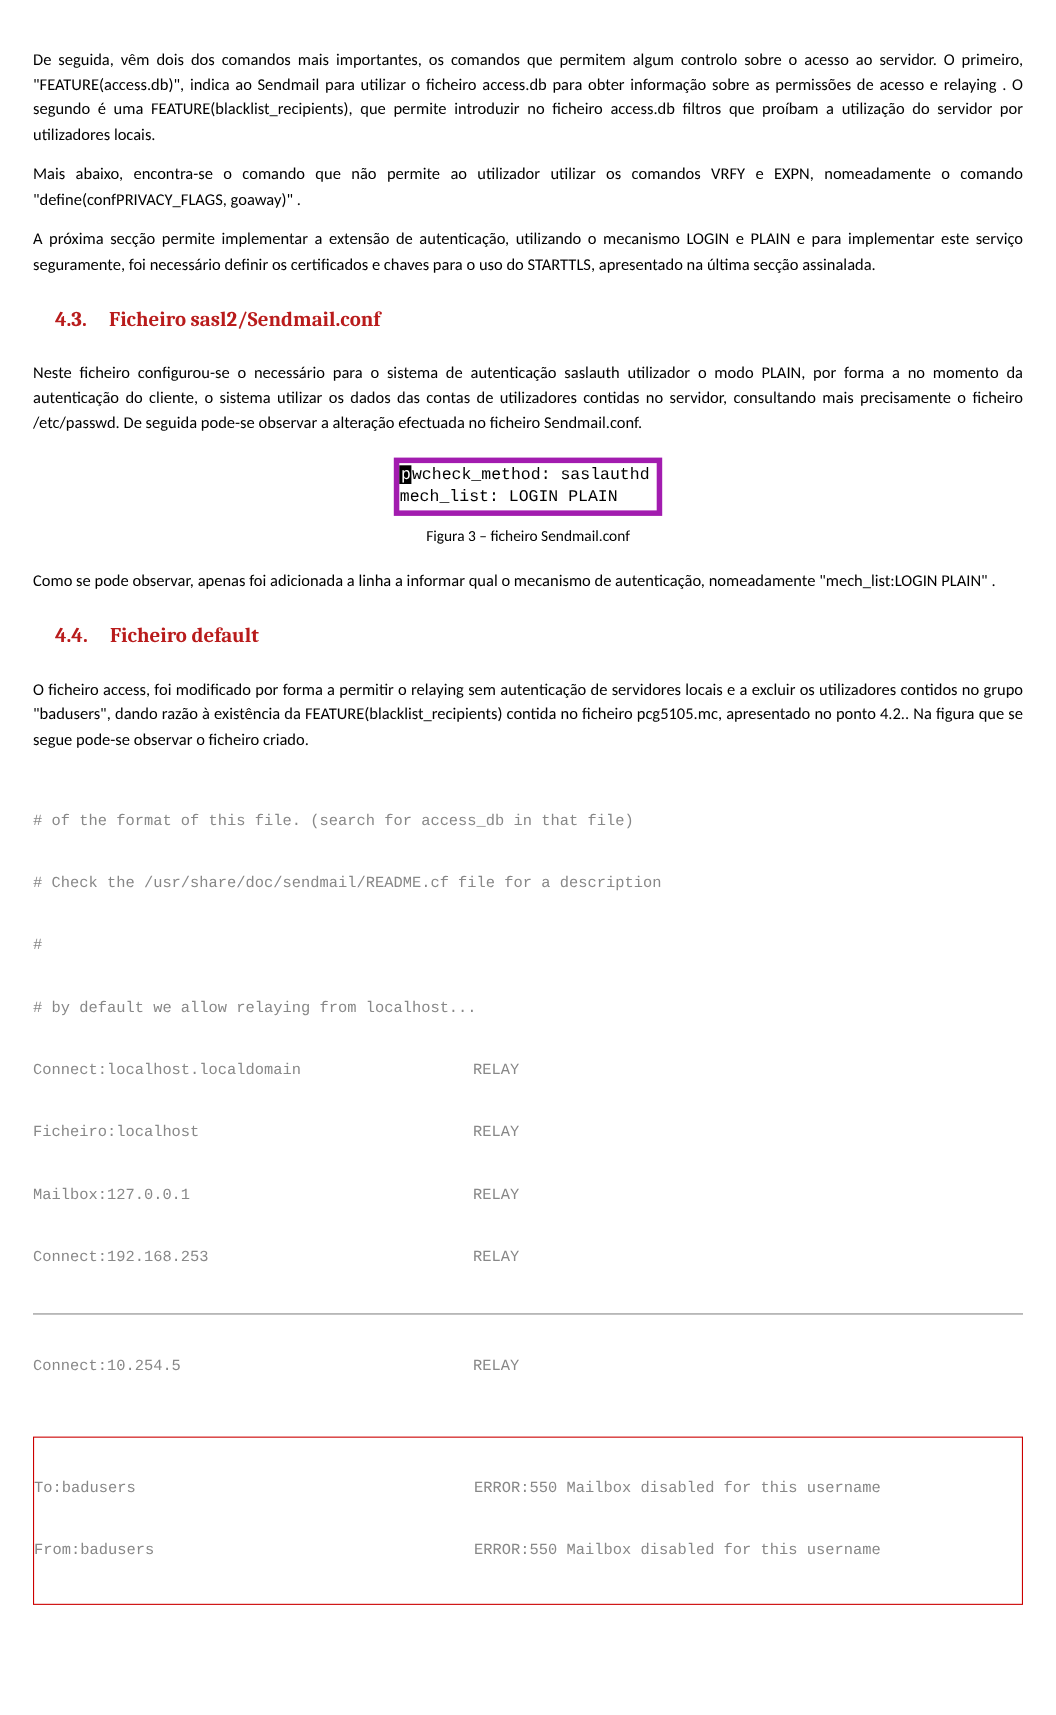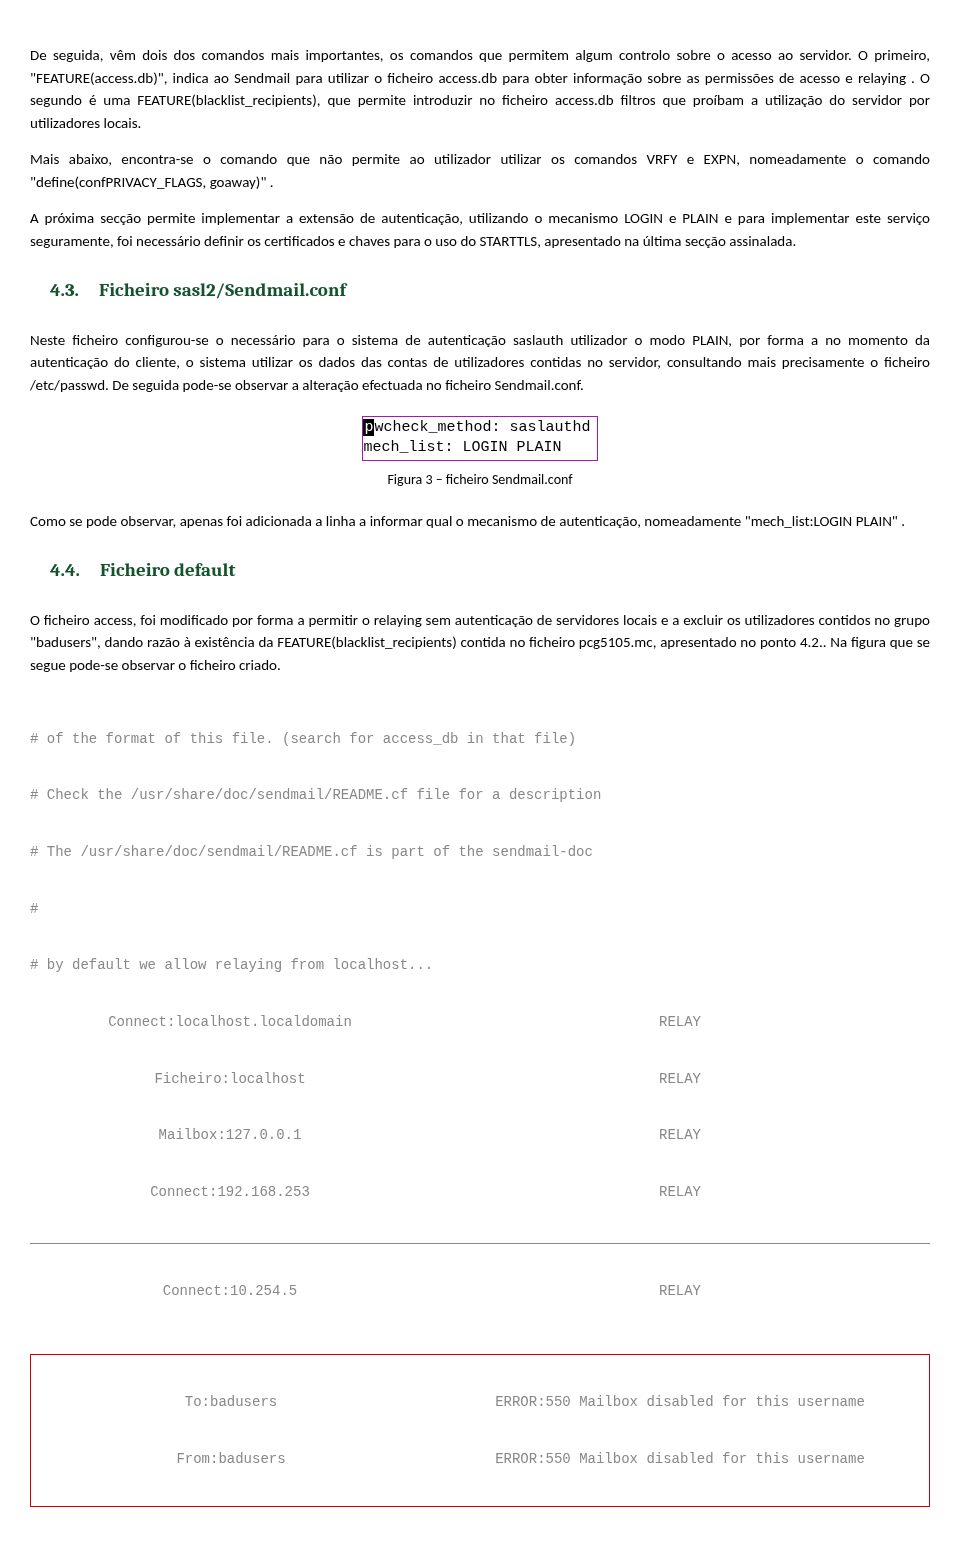--- a/index.html
+++ b/index.html
@@ -10,21 +10,21 @@
       color: #000;
       line-height: 1.5;
       font-size: 15px;
       background: #fff;
     }
     p {
       text-align: justify;
       margin: 14px 0;
     }
     .heading {
-      color: #14532d;
+      color: #b91c1c;
       font-family: Cambria, Georgia, serif;
       font-size: 19px;
       margin-top: 24px;
       margin-bottom: 24px;
     }
     .heading .num {
       font-weight: bold;
       margin-left: 20px;
     }
     .heading .title {
@@ -35,21 +35,21 @@
       text-align: center;
       margin: 20px 0 8px;
     }
     .figure-caption {
       text-align: center;
       font-size: 14px;
       margin: 6px 0 20px;
     }
     .code-img {
       display: inline-block;
-      border: 1px solid #a21caf;
+      border: 5px solid #a21caf;
       font-family: "Courier New", monospace;
       font-size: 15px;
       text-align: left;
       background: #fff;
       line-height: 1.35;
       padding: 1px 6px 1px 0;
     }
     .code-img .cursor {
       background: #000;
       color: #fff;
@@ -68,21 +68,20 @@
       border-top: 1px solid #888;
       margin-top: 3px;
     }
     .readme-block .red-box {
       border: 1px solid #c00;
       display: block;
       margin-top: 16px;
     }
     .relay-row {
       display: flex;
-      text-align: center;
     }
     .relay-row .c1 { width: 400px; }
     .relay-row .c2 { flex: 1; }
   </style>
 </head>
 <body>
 
 <p>De seguida, vêm dois dos comandos mais importantes, os comandos que permitem algum controlo sobre o acesso ao servidor. O primeiro, "FEATURE(access.db)", indica ao Sendmail para utilizar o ficheiro access.db para obter informação sobre as permissões de acesso e relaying . O segundo é uma FEATURE(blacklist_recipients), que permite introduzir no ficheiro access.db filtros que proíbam a utilização do servidor por utilizadores locais.</p>
 
 <p>Mais abaixo, encontra-se o comando que não permite ao utilizador utilizar os comandos VRFY e EXPN, nomeadamente o comando "define(confPRIVACY_FLAGS, goaway)" .</p>
@@ -110,21 +109,20 @@
 <div class="heading">
   <span class="num">4.4.</span>
   <span class="title">Ficheiro default</span>
 </div>
 
 <p>O ficheiro access, foi modificado por forma a permitir o relaying sem autenticação de servidores locais e a excluir os utilizadores contidos no grupo "badusers", dando razão à existência da FEATURE(blacklist_recipients) contida no ficheiro pcg5105.mc, apresentado no ponto 4.2.. Na figura que se segue pode-se observar o ficheiro criado.</p>
 
 <div class="readme-block">
   <div># of the format of this file. (search for access_db in that file)</div>
   <div># Check the /usr/share/doc/sendmail/README.cf file for a description</div>
-  <div># The /usr/share/doc/sendmail/README.cf is part of the sendmail-doc</div>
   <div>#</div>
   <div># by default we allow relaying from localhost...</div>
   <div class="relay-row"><span class="c1">Connect:localhost.localdomain</span><span class="c2">RELAY</span></div>
   <div class="relay-row"><span class="c1">Ficheiro:localhost</span><span class="c2">RELAY</span></div>
   <div class="relay-row"><span class="c1">Mailbox:127.0.0.1</span><span class="c2">RELAY</span></div>
   <div class="relay-row"><span class="c1">Connect:192.168.253</span><span class="c2">RELAY</span></div>
   <div class="rule"></div>
   <div class="relay-row"><span class="c1">Connect:10.254.5</span><span class="c2">RELAY</span></div>
   <span class="red-box">
     <div class="relay-row"><span class="c1">To:badusers</span><span class="c2">ERROR:550 Mailbox disabled for this username</span></div>

